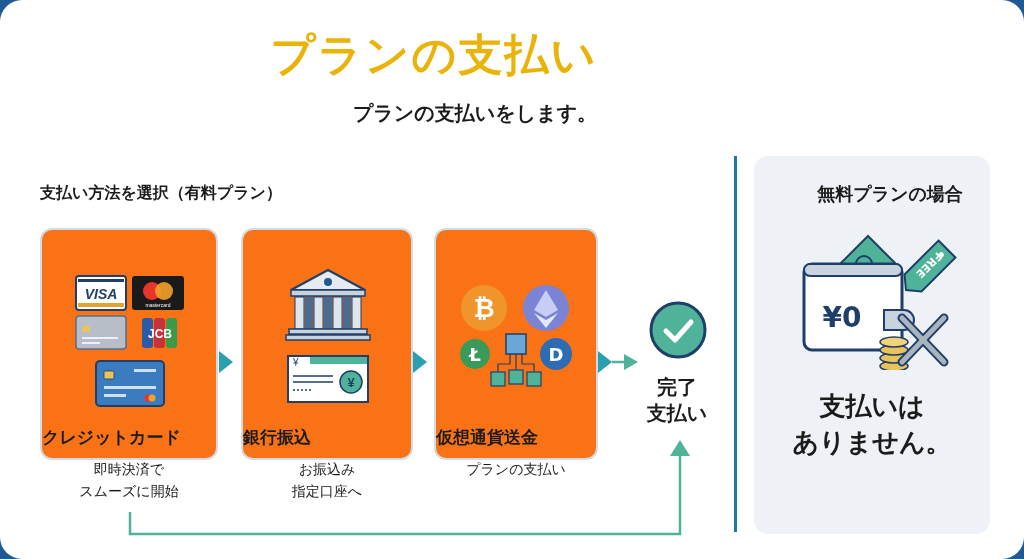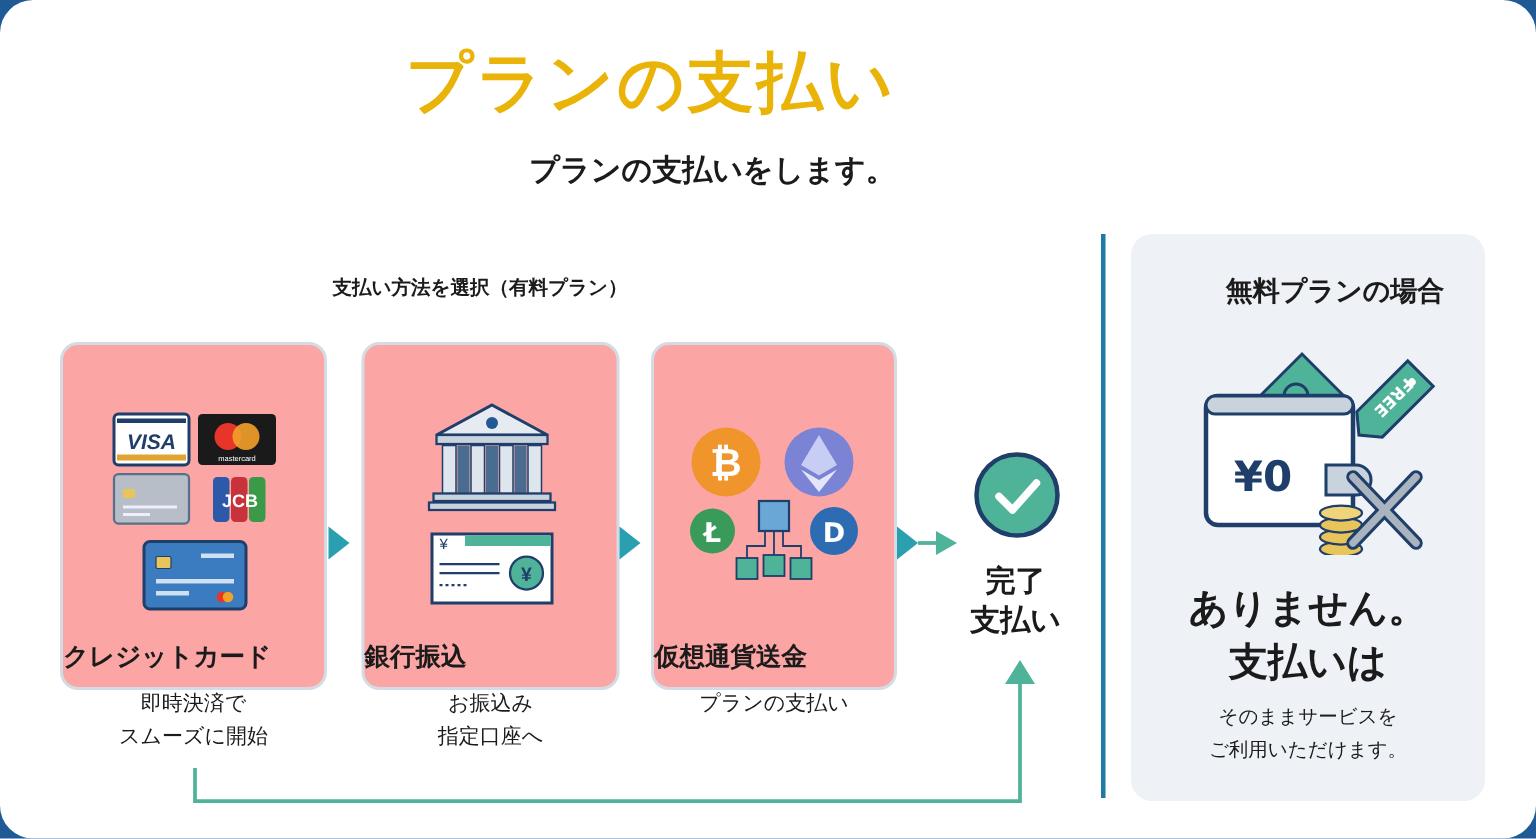--- a/index.html
+++ b/index.html
@@ -1,21 +1,21 @@
 <!DOCTYPE html>
 <html><head>
 <meta charset="utf-8">
 <style>
   html,body{margin:0;padding:0;}
   body{width:1024px;height:559px;position:relative;overflow:hidden;background:#1f5a94;font-family:"DejaVu Sans","Liberation Sans",sans-serif;color:#1b1b1b;}
   .panel{position:absolute;left:0;top:0;width:1024px;height:559px;background:#ffffff;border-radius:22px;}
   .title{position:absolute;left:0;width:868px;top:26px;text-align:center;font-size:44px;font-weight:bold;color:#eab308;letter-spacing:2px;}
   .subtitle{position:absolute;left:0;width:950px;top:100px;text-align:center;font-size:20px;font-weight:bold;color:#1b1b1b;}
-  .section-title{position:absolute;left:40px;width:560px;top:183px;text-align:center;font-size:13px;font-weight:bold;}
-  .card{position:absolute;top:228px;height:232px;background:#fca5a5;border:2px solid #d3dbe4;border-radius:12px;box-sizing:border-box;}
+  .section-title{position:absolute;left:40px;width:560px;top:183px;font-size:16px;font-weight:bold;}
+  .card{position:absolute;top:228px;height:232px;background:#f97316;border:2px solid #d3dbe4;border-radius:12px;box-sizing:border-box;}
   .card .name{position:absolute;left:0;right:0;top:196px;text-align:left;font-size:17px;font-weight:bold;}
   .card .desc{position:absolute;left:0;right:0;top:228px;text-align:center;font-size:14px;line-height:22px;}
   .card svg{position:absolute;}
   .arrow-tri{position:absolute;width:0;height:0;border-top:11px solid transparent;border-bottom:11px solid transparent;border-left:14px solid #2a9fb0;}
   .divider{position:absolute;left:734px;top:156px;width:3px;height:376px;background:#1e79a8;}
   .free-panel{position:absolute;left:754px;top:156px;width:236px;height:378px;background:#eef1f5;border-radius:14px;}
   .free-title{position:absolute;left:0;right:0;top:26px;text-align:center;font-size:18px;font-weight:bold;padding-left:36px;}
   .free-main{position:absolute;left:0;right:0;top:232px;text-align:center;font-size:26px;font-weight:bold;line-height:36px;}
   .free-sub{position:absolute;left:0;right:0;top:312px;text-align:center;font-size:13px;line-height:22px;}
   .done-label{position:absolute;left:632px;width:90px;top:374px;text-align:center;font-size:20px;font-weight:bold;line-height:26px;}
@@ -189,20 +189,16 @@
       <ellipse cx="96" cy="112" rx="14" ry="5" fill="#f0d47a" stroke="#1f3f6a" stroke-width="1.5"></ellipse>
     </g>
     <g>
       <line x1="104" y1="88" x2="146" y2="132" stroke="#1f3f6a" stroke-width="9" stroke-linecap="round"></line>
       <line x1="146" y1="88" x2="104" y2="132" stroke="#1f3f6a" stroke-width="9" stroke-linecap="round"></line>
       <line x1="104" y1="88" x2="146" y2="132" stroke="#aab4bf" stroke-width="5" stroke-linecap="round"></line>
       <line x1="146" y1="88" x2="104" y2="132" stroke="#aab4bf" stroke-width="5" stroke-linecap="round"></line>
     </g>
   </svg>
   <div class="free-main">
+    <div>支払いは</div>
     <div>ありません。</div>
-    <div>支払いは</div>
-  </div>
-  <div class="free-sub">
-    <div>そのままサービスを</div>
-    <div>ご利用いただけます。</div>
   </div>
 </div>
 
 </body></html>

